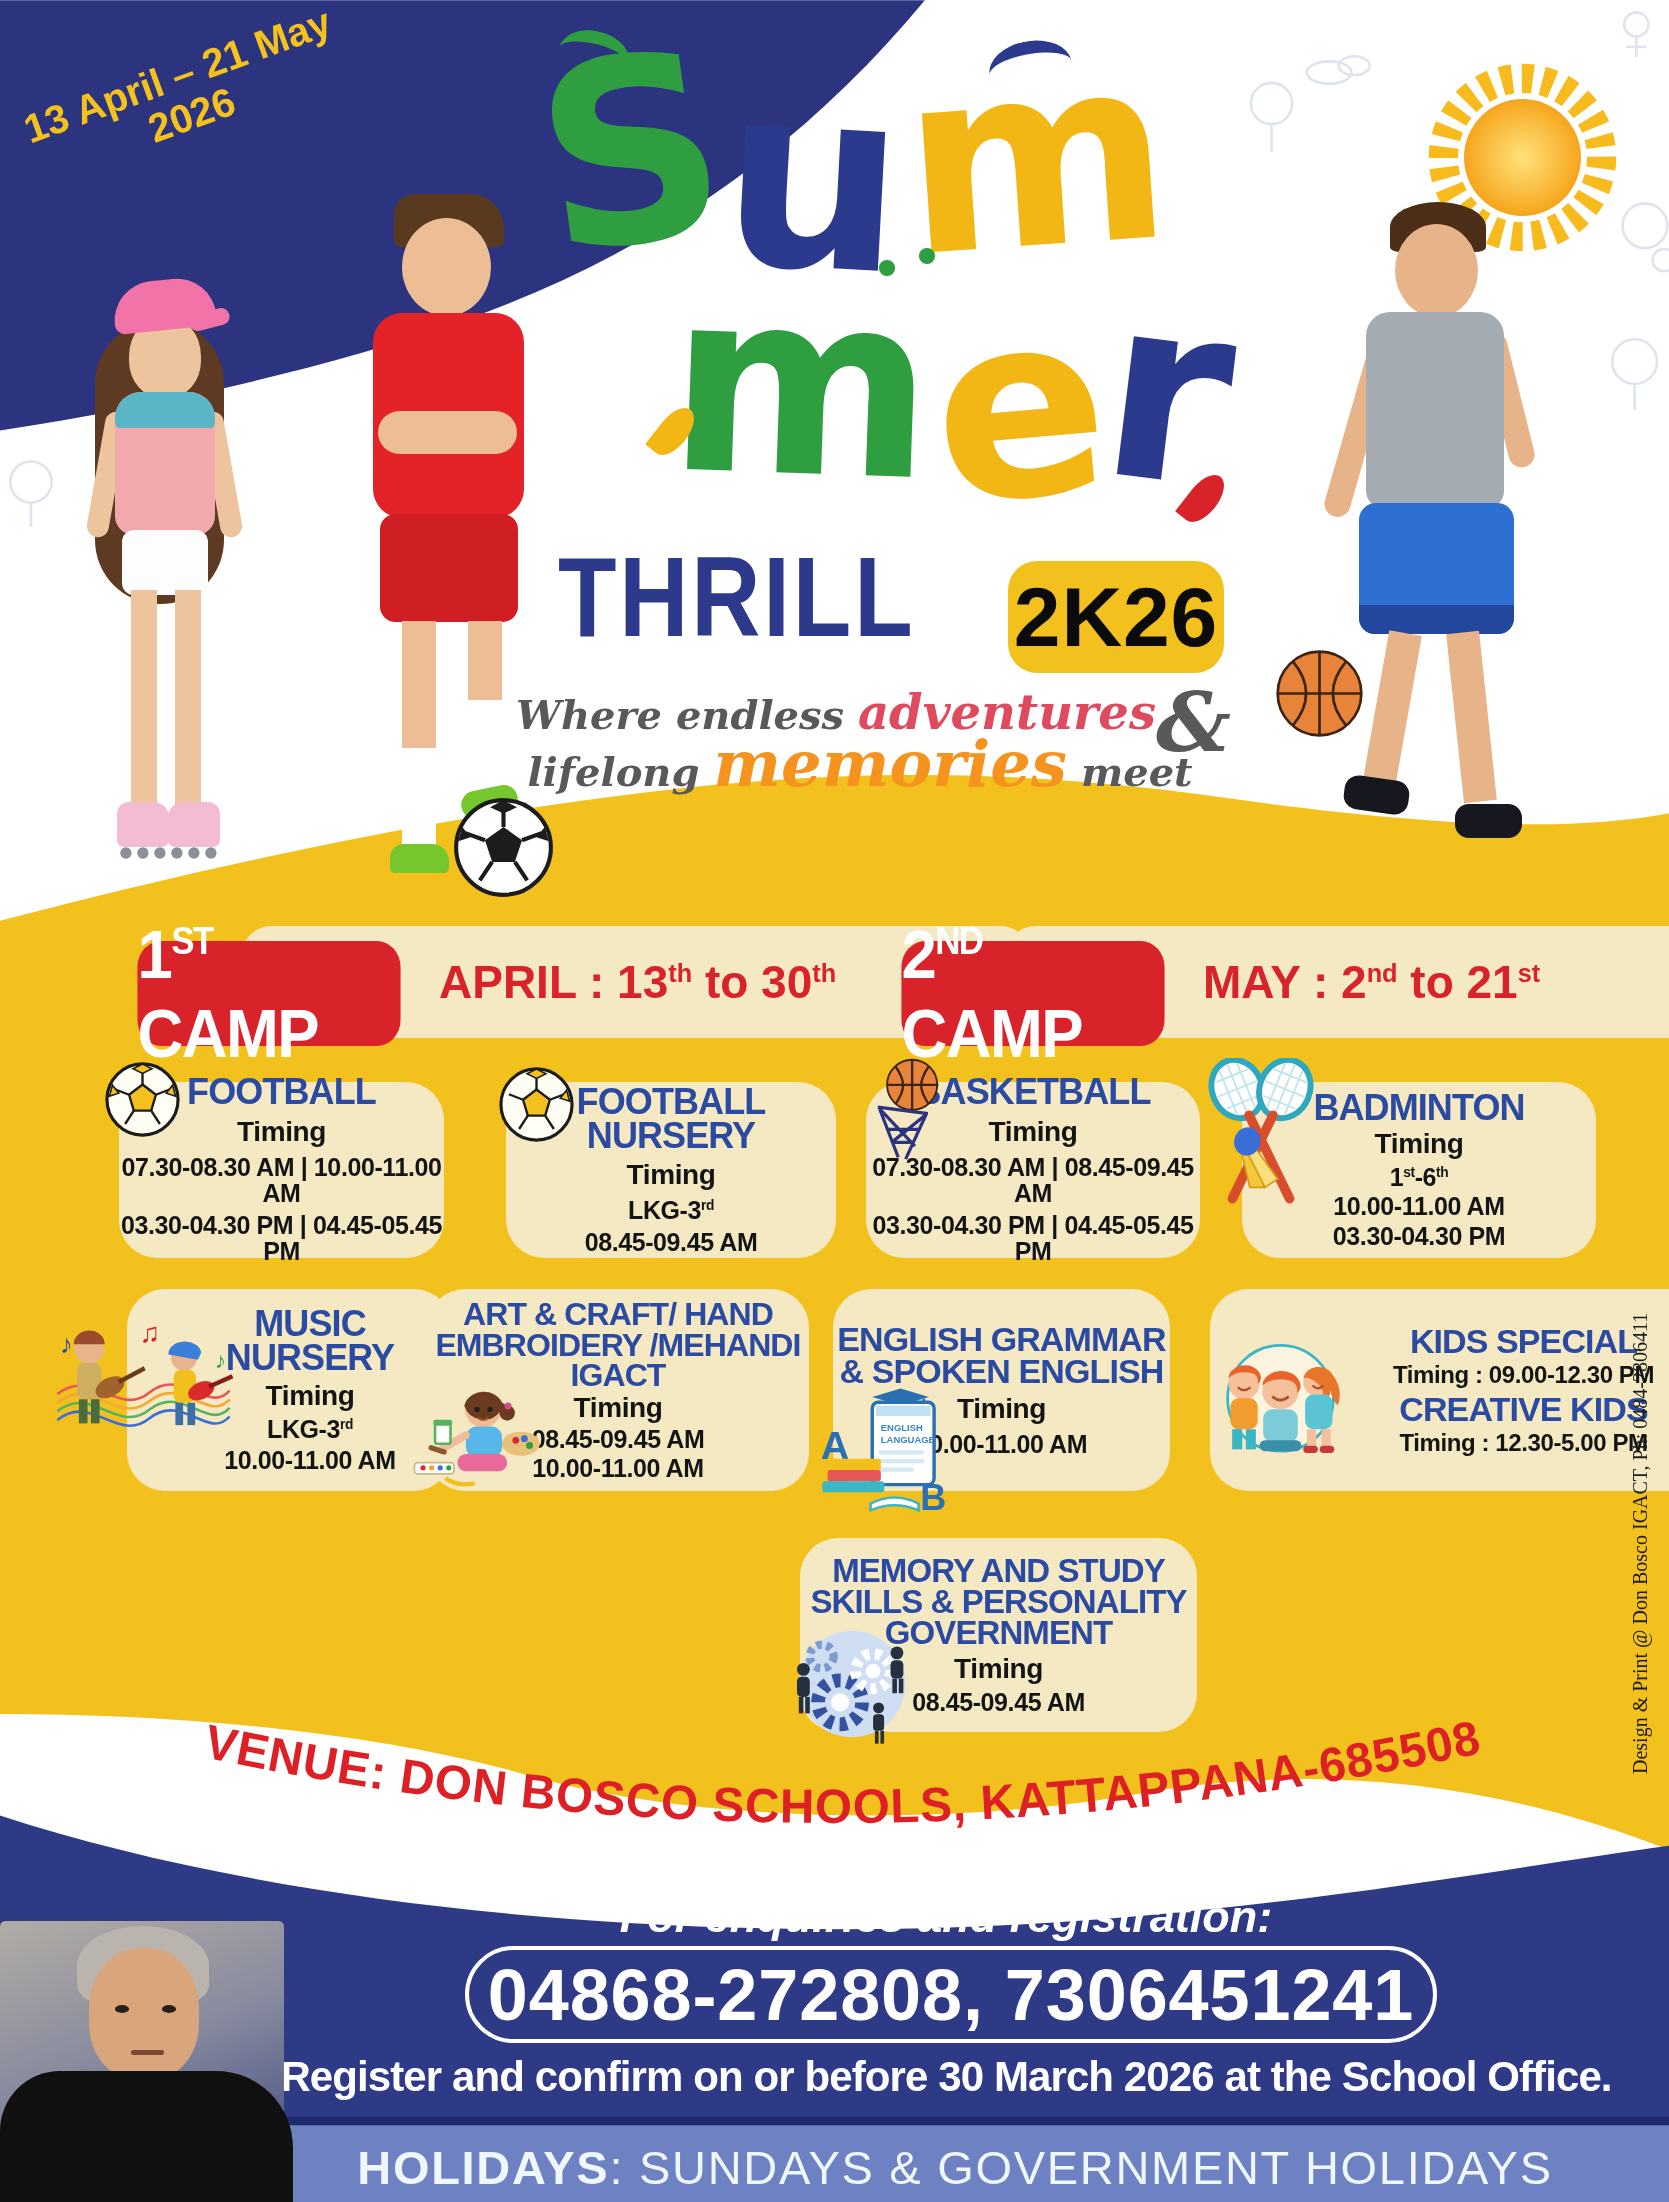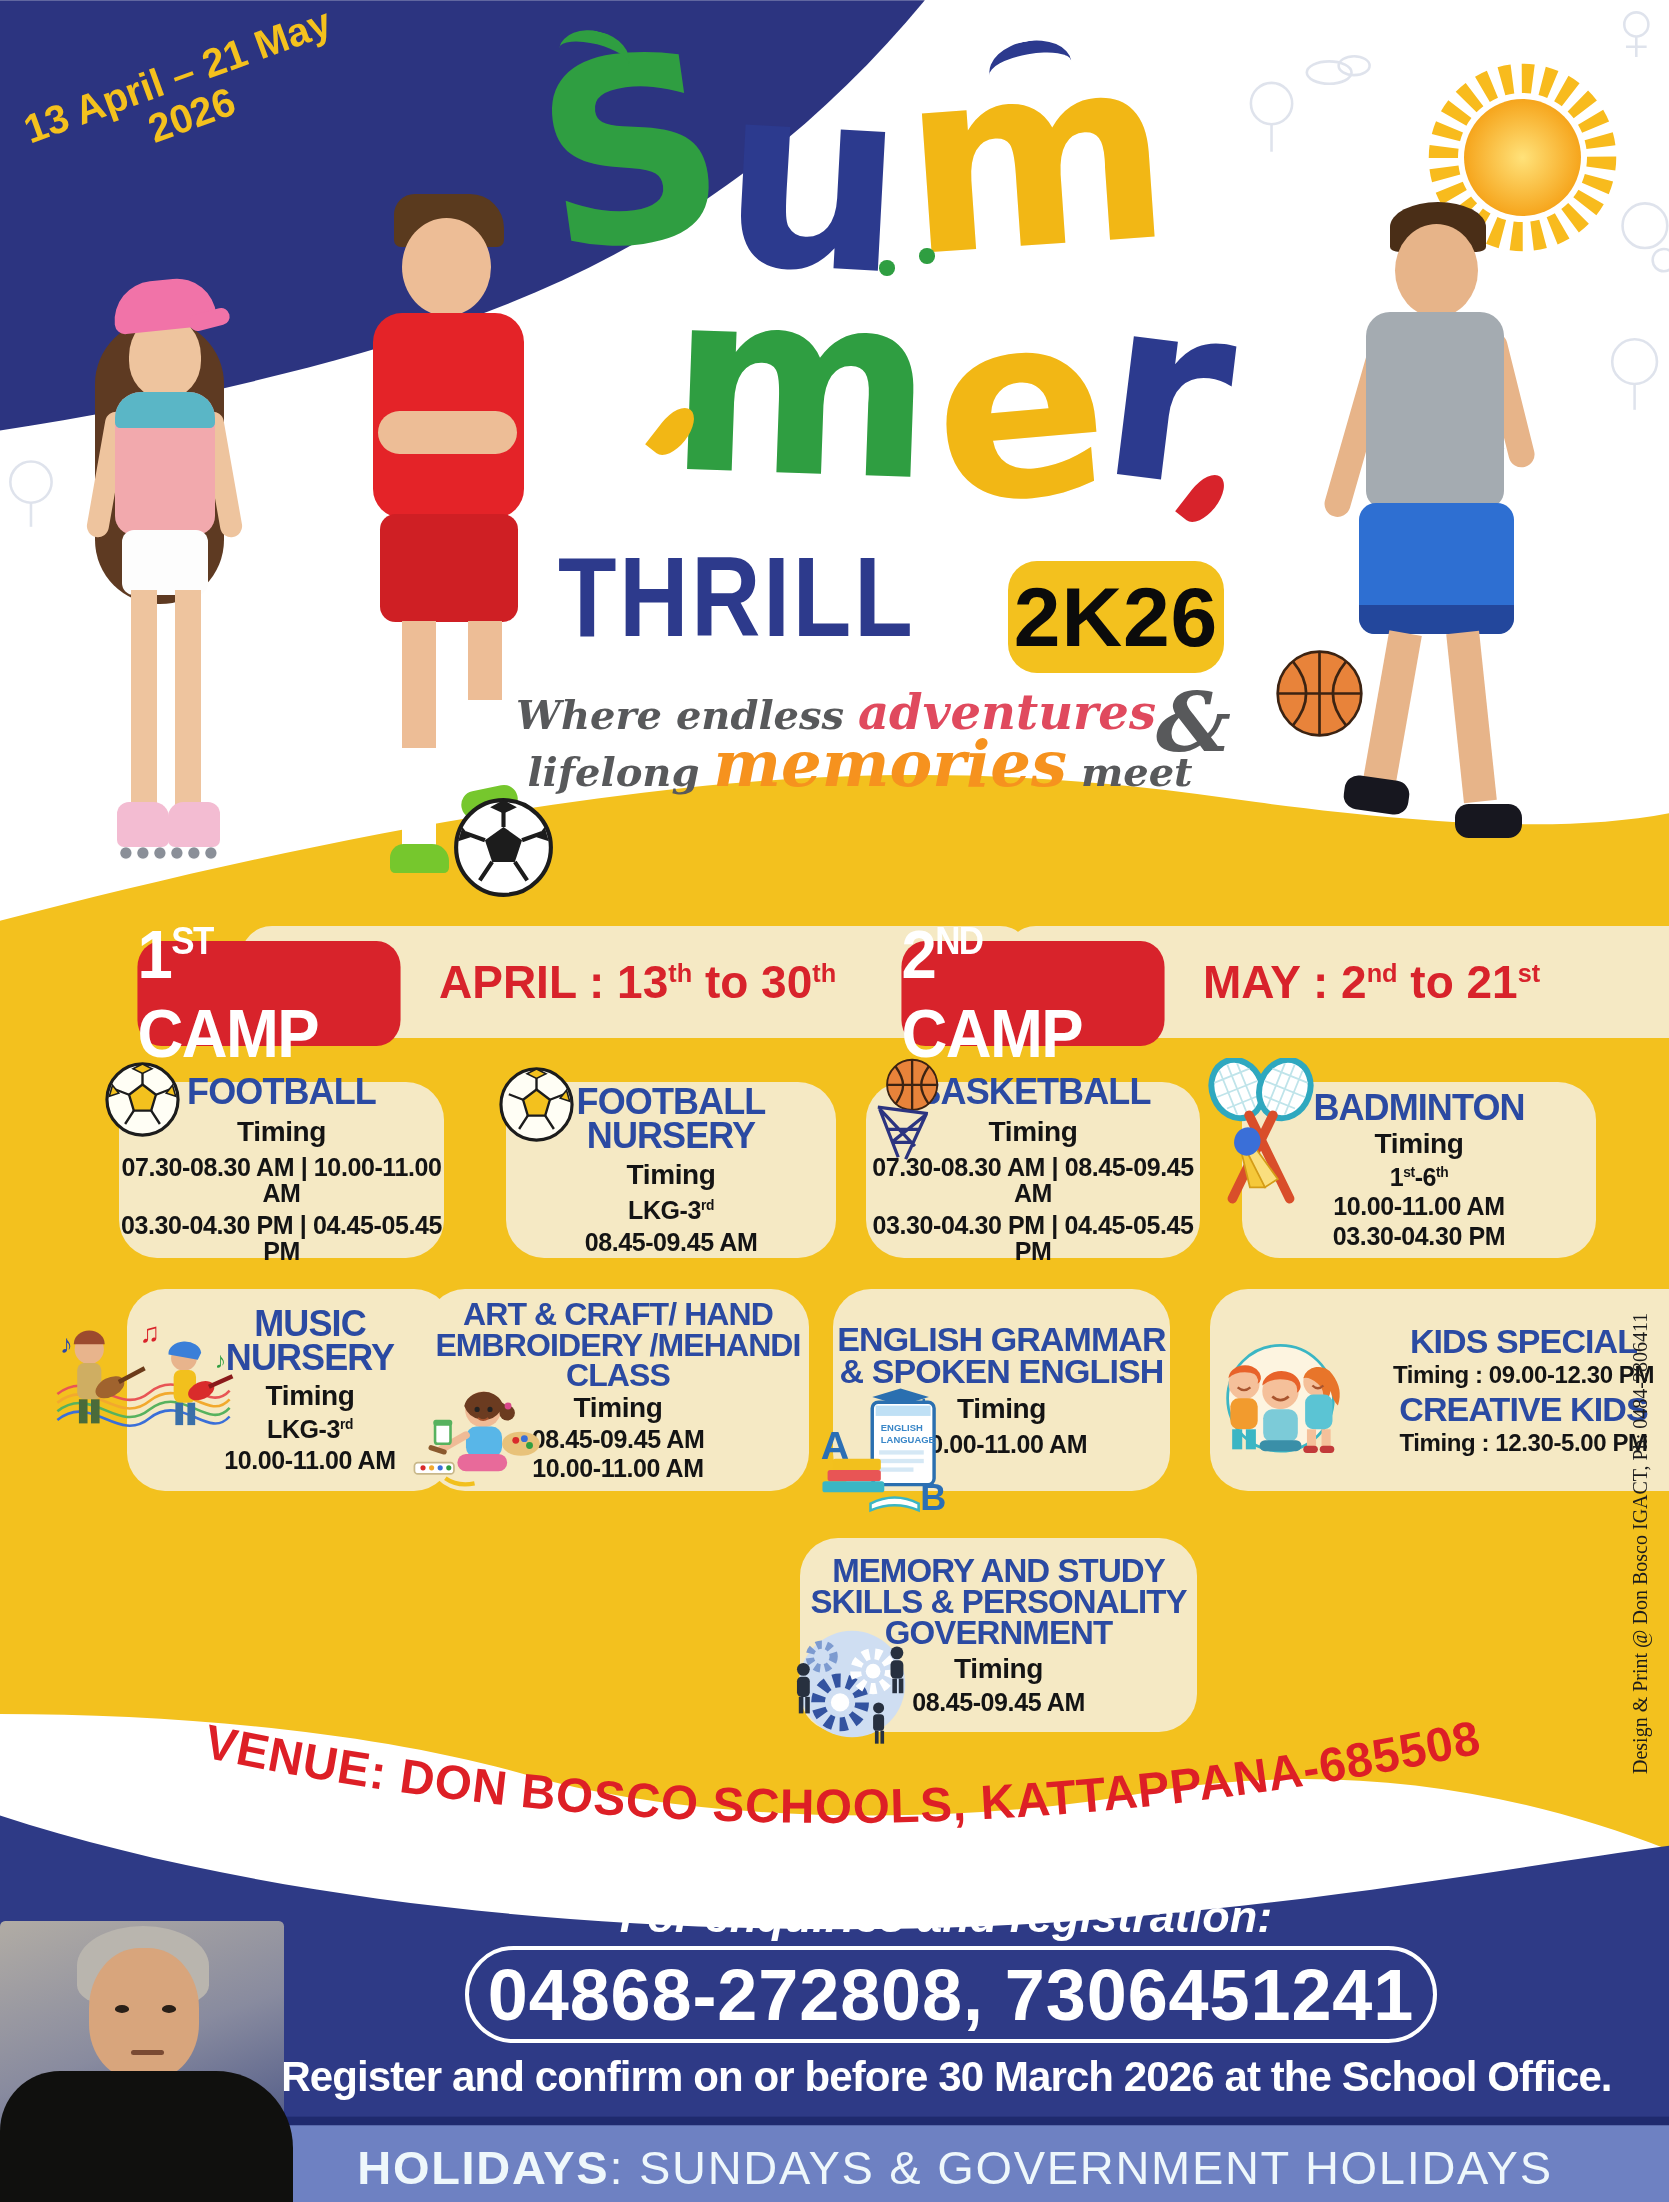--- a/index.html
+++ b/index.html
@@ -381,21 +381,21 @@
         <rect x="182" y="93" width="30" height="5" fill="#8a1a1a"></rect>
       </g>
     <rect x="142" y="110" width="9" height="26" fill="#3a6fa8"></rect>
       <rect x="156" y="110" width="9" height="26" fill="#3a6fa8"></rect>
     <text x="8" y="52" font-size="30" fill="#2b49a8">♪</text>
     <text x="100" y="40" font-size="32" fill="#d9232a">♫</text>
     <text x="188" y="70" font-size="26" fill="#2f9e41">♪</text>
   </svg>
 
   <div class="card row2 c-art">
-    <div class="ct" style="font-size:32px;"><span>ART &amp; CRAFT/ HAND</span><br><span>EMBROIDERY /MEHANDI</span><br><span>CLASS</span></div>
+    <div class="ct" style="font-size:32px;"><span>ART &amp; CRAFT/ HAND</span><br><span>EMBROIDERY /MEHANDI</span><br><span>IGACT</span></div>
     <div class="tl">Timing</div>
     <div class="dl">08.45-09.45 AM</div>
     <div class="dl">10.00-11.00 AM</div>
   </div>
   <svg class="icon" style="left:411px;top:1375px;" width="146" height="129" viewBox="0 0 170 150">
     <circle cx="84" cy="40" r="21" fill="#f0bb96"></circle>
     <path d="M62,36 a23,20 0 0 1 44,-4 q8,4 6,14 l-8,-4 a24,24 0 0 1 -42,-6 z" fill="#6b3b20"></path>
     <circle cx="112" cy="44" r="9" fill="#6b3b20"></circle>
       <circle cx="113" cy="36" r="4" fill="#d9488a"></circle>
     <circle cx="77" cy="40" r="3" fill="#222"></circle>

